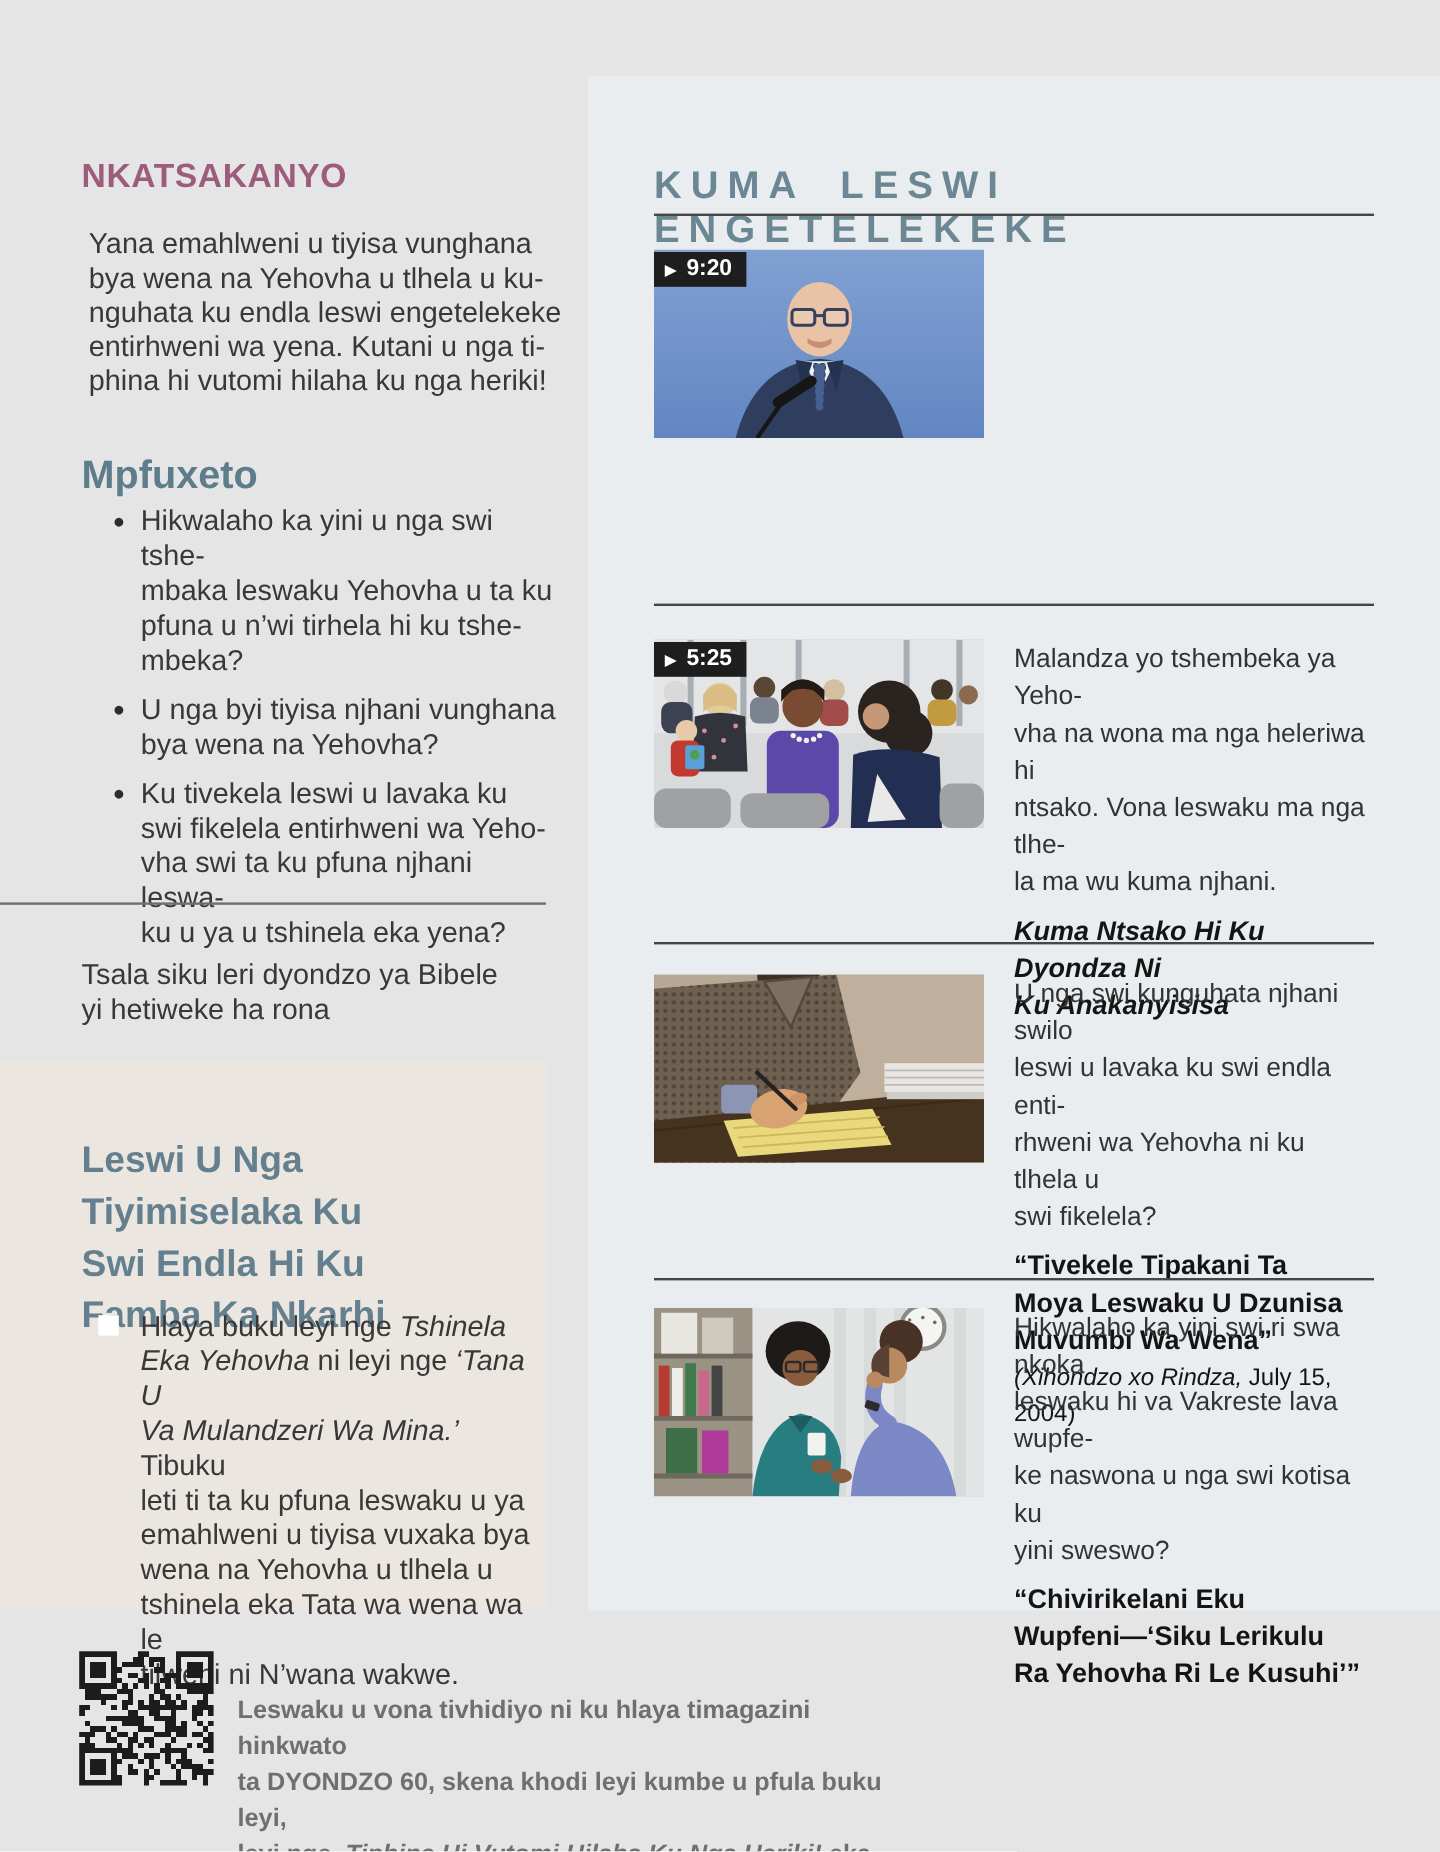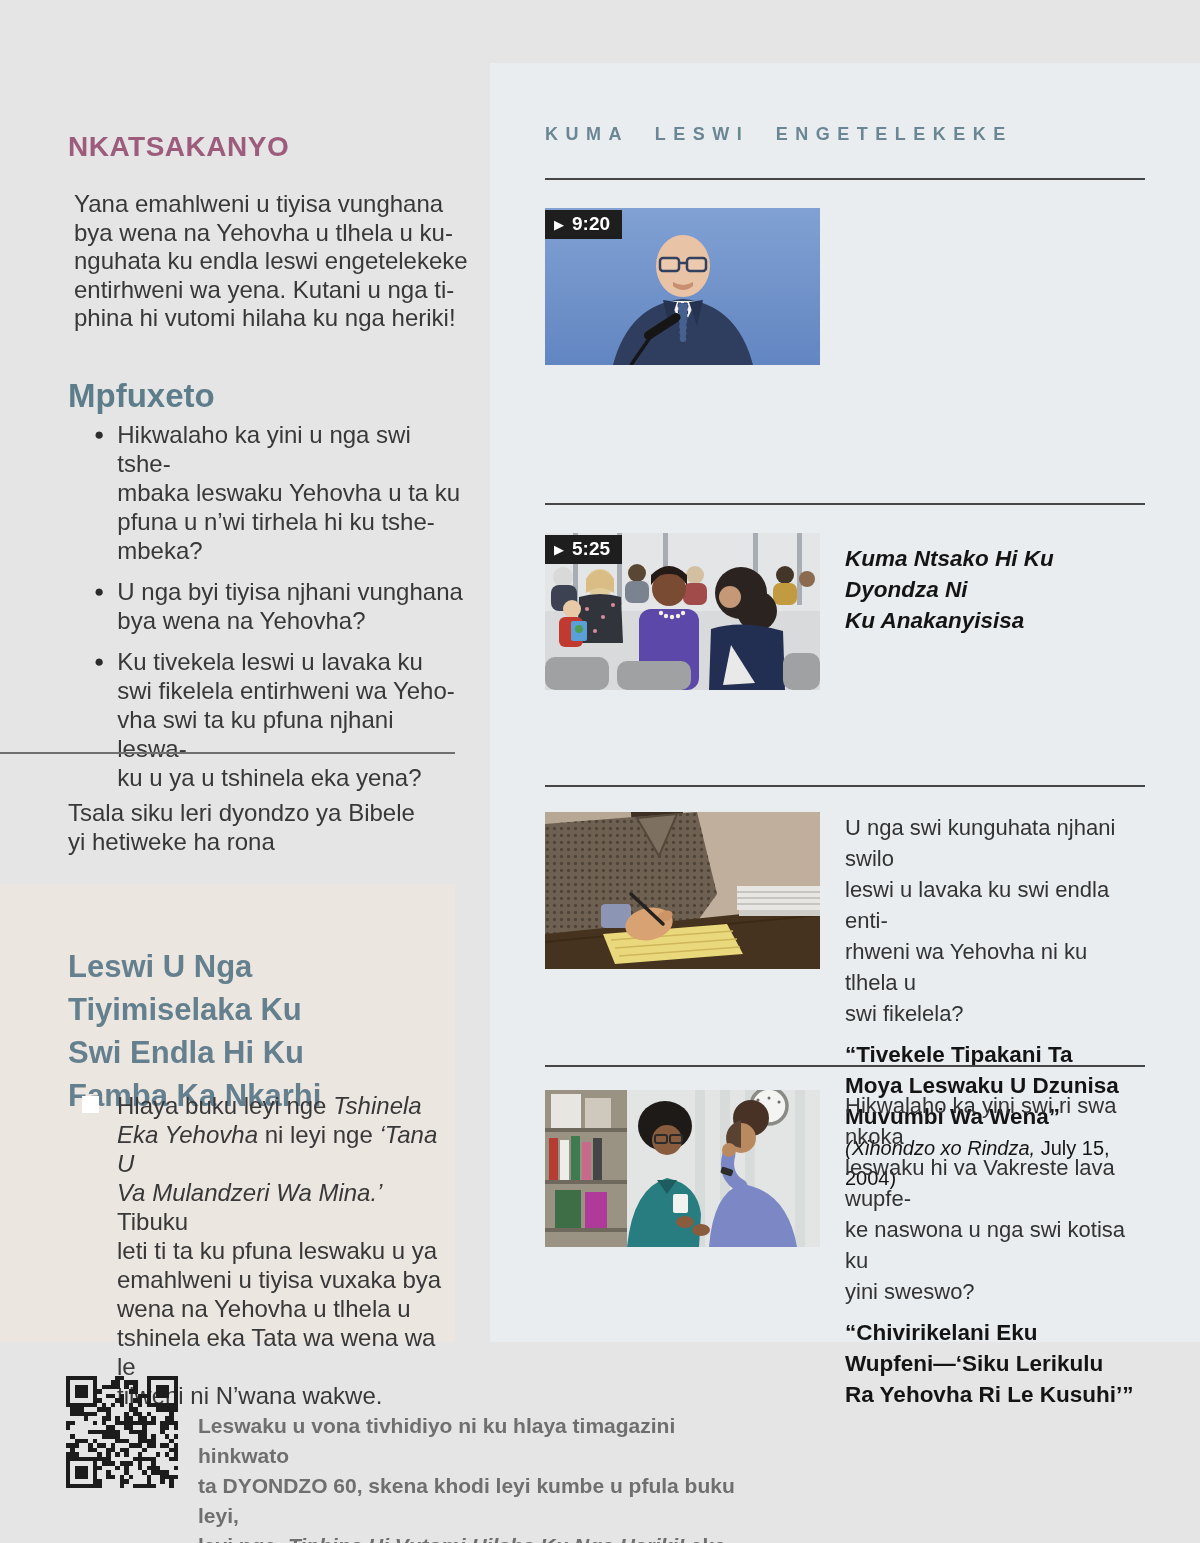--- a/index.html
+++ b/index.html
@@ -31,21 +31,21 @@
   .sq{flex:0 0 auto;width:17px;height:17px;background:#ffffff;margin-top:5px;}
   .goal-t{font-size:24px;line-height:29px;color:#383838;margin:0;}
 
   .qr-wrap{position:absolute;left:66px;top:1376px;width:112px;height:112px;}
   .qr-wrap svg{display:block;width:112px;height:112px;shape-rendering:crispEdges;}
   .qr-caption{position:absolute;left:198px;top:1390px;width:548px;font-size:21px;
               font-weight:bold;line-height:30px;color:#6f6f6f;}
 
   
   .panel{position:absolute;left:490px;top:63px;width:710px;height:1279px;background:#e9edf0;}
-  .panel-h{position:absolute;left:55px;top:46px;font-size:18px;font-weight:bold;
+  .panel-h{position:absolute;left:55px;top:46px;font-size:32px;font-weight:bold;
            letter-spacing:7.5px;word-spacing:14px;color:#6b8793;}
   .p-rule{position:absolute;left:55px;width:600px;height:2px;background:#464646;}
   .res-row{position:absolute;left:55px;width:600px;display:flex;gap:25px;}
   .thumb{position:relative;flex:0 0 auto;width:275px;height:157px;overflow:hidden;background:#ccc;}
   .thumb svg{display:block;width:275px;height:157px;}
   .badge{position:absolute;left:0;top:2px;background:#1e1e1e;color:#fff;font-size:19px;
          font-weight:600;padding:3px 12px 4px 9px;display:flex;align-items:center;gap:8px;}
   .badge .play{font-size:13px;line-height:1;}
   .res-text{flex:1 1 auto;}
   .res-desc{margin:0;font-size:22px;line-height:31px;color:#333333;}
@@ -530,20 +530,24 @@
               <rect x="72" y="128" width="74" height="29" rx="10"></rect>
               <rect x="238" y="120" width="37" height="37" rx="10"></rect>
             </g>
         </svg>
         <div class="badge">
           <span class="play">▶</span>
           <span>5:25</span>
         </div>
       </div>
       <div class="res-text">
+        <p class="res-desc pre">Malandza yo tshembeka ya Yeho-
+vha na wona ma nga heleriwa hi
+ntsako. Vona leswaku ma nga tlhe-
+la ma wu kuma njhani.</p>
         <p class="res-title vid pre">Kuma Ntsako Hi Ku Dyondza Ni
 Ku Anakanyisisa</p>
       </div>
     </div>
 
     <div class="p-rule" style="top:722px"></div>
     <div class="res-row" style="top:749px">
       <div class="thumb">
         <svg viewBox="0 0 275 157" preserveAspectRatio="none">
           <defs>

